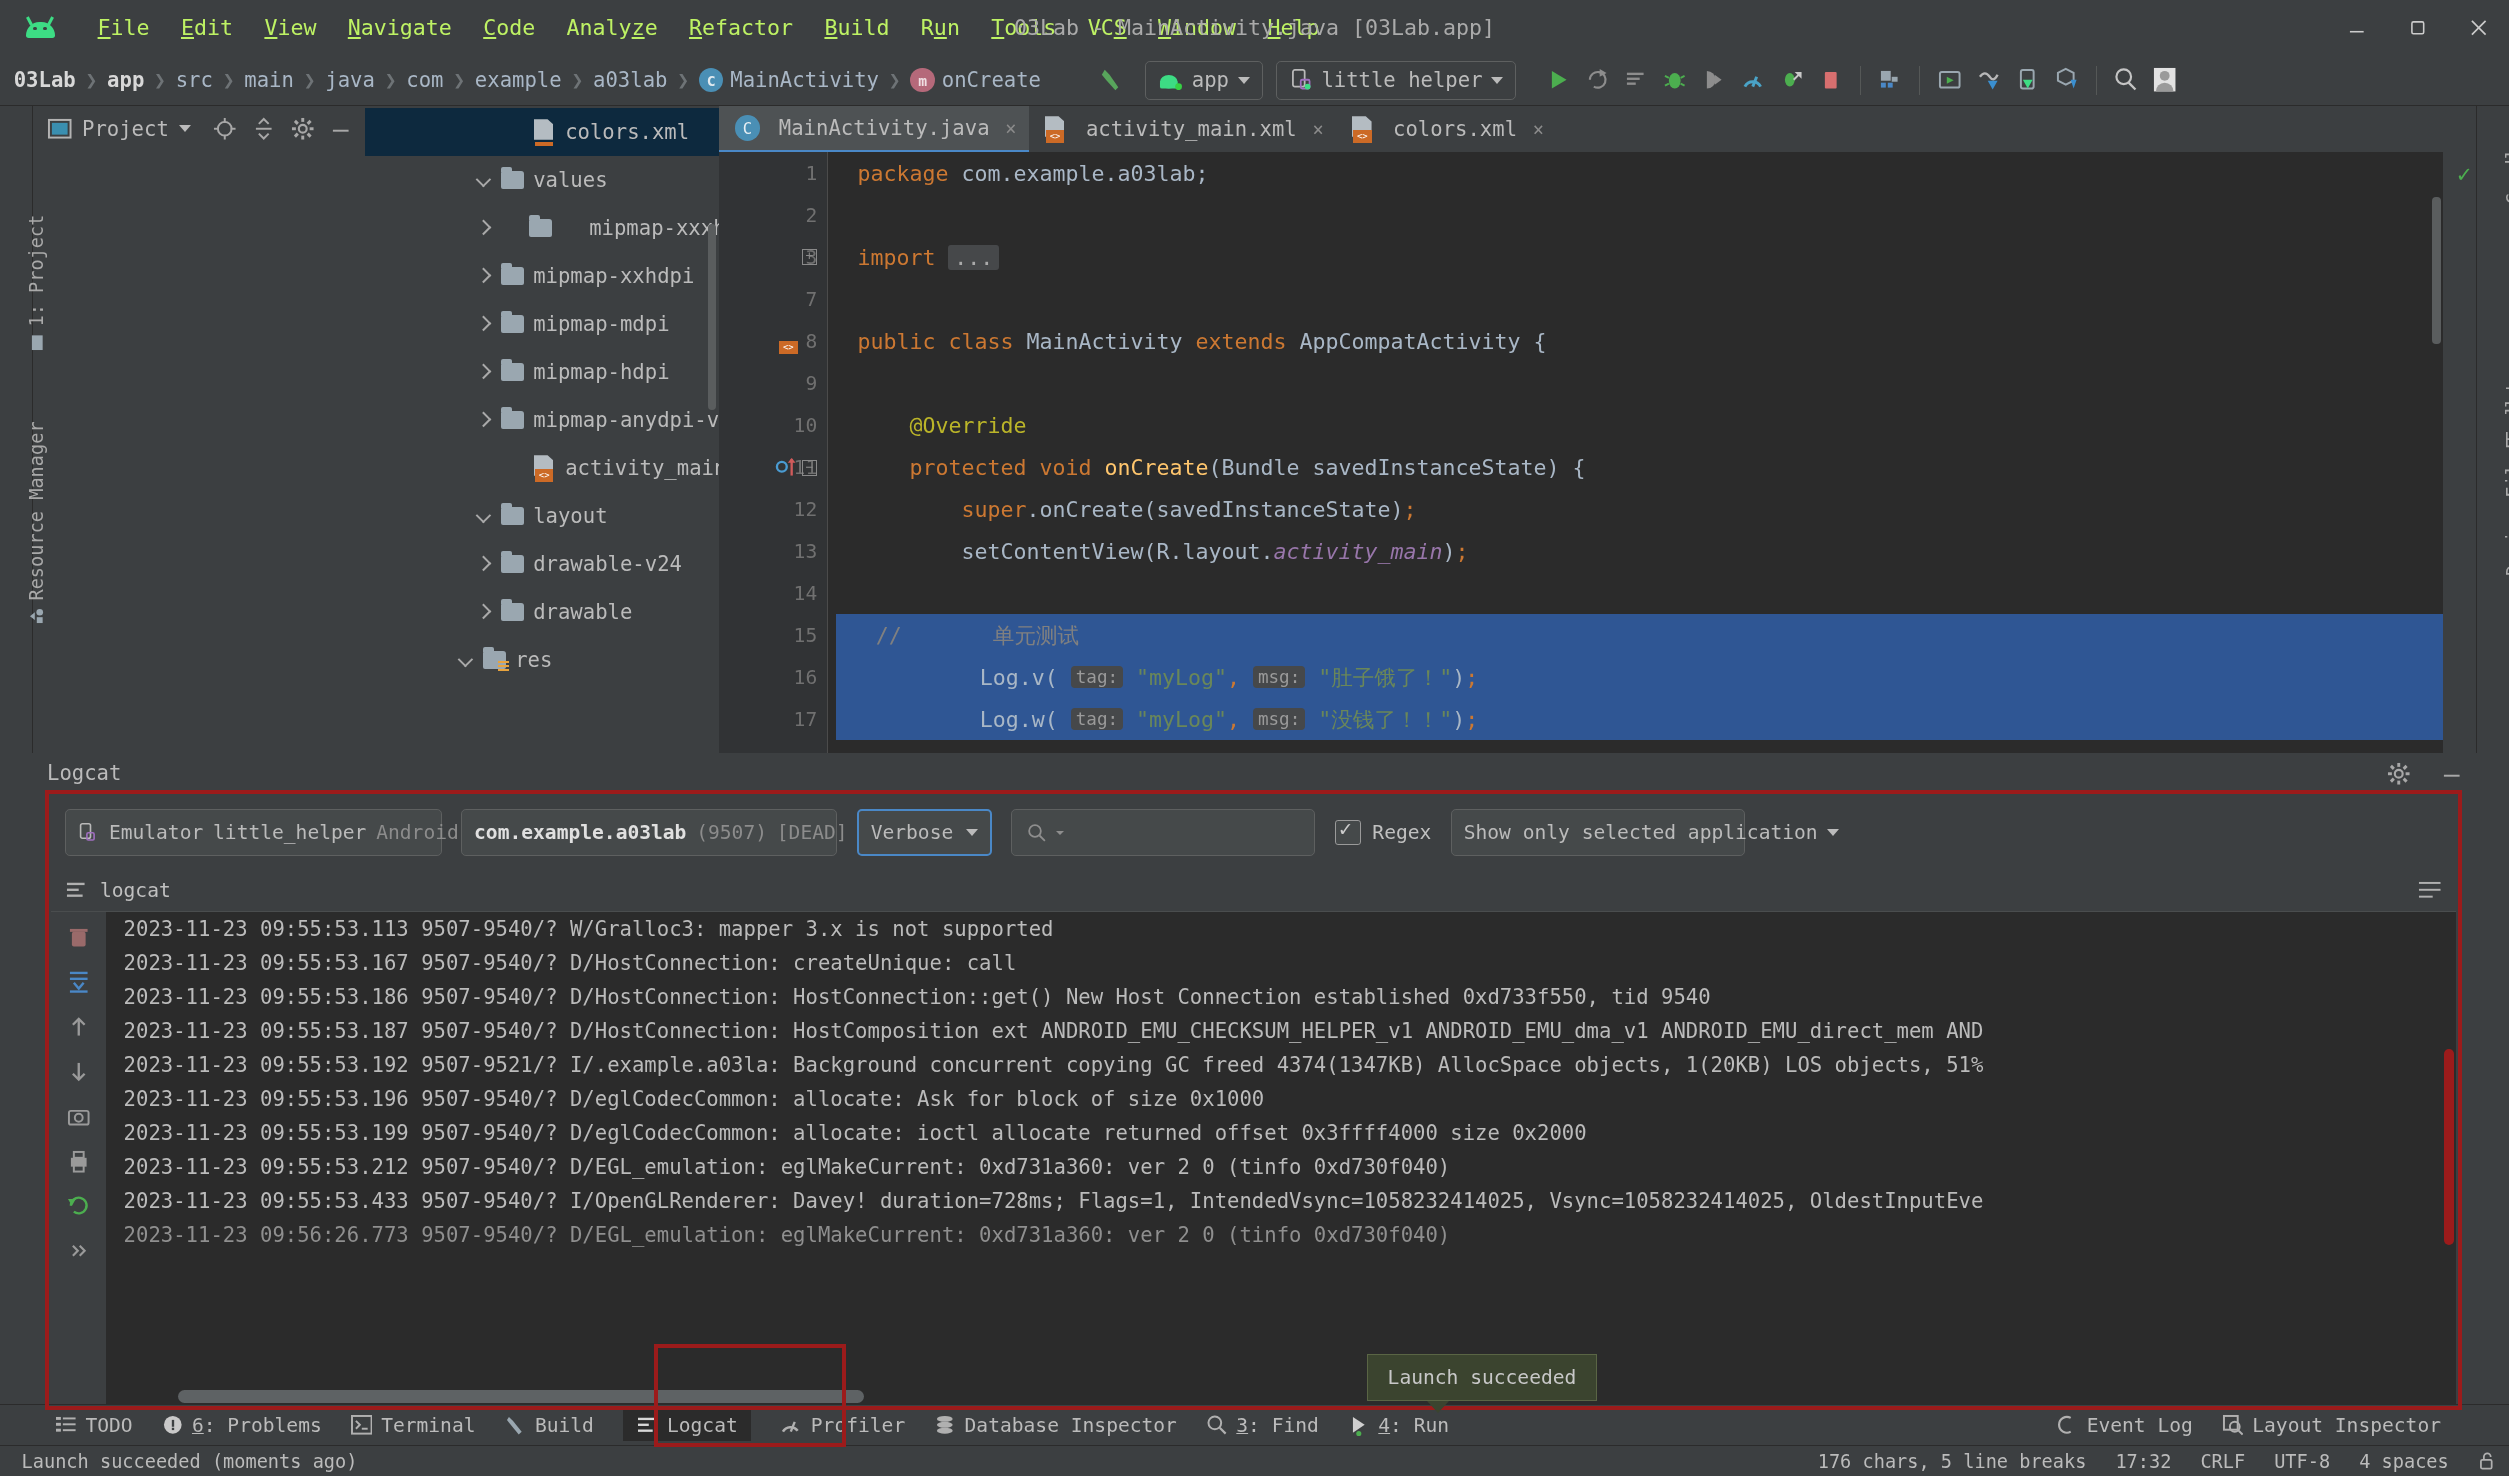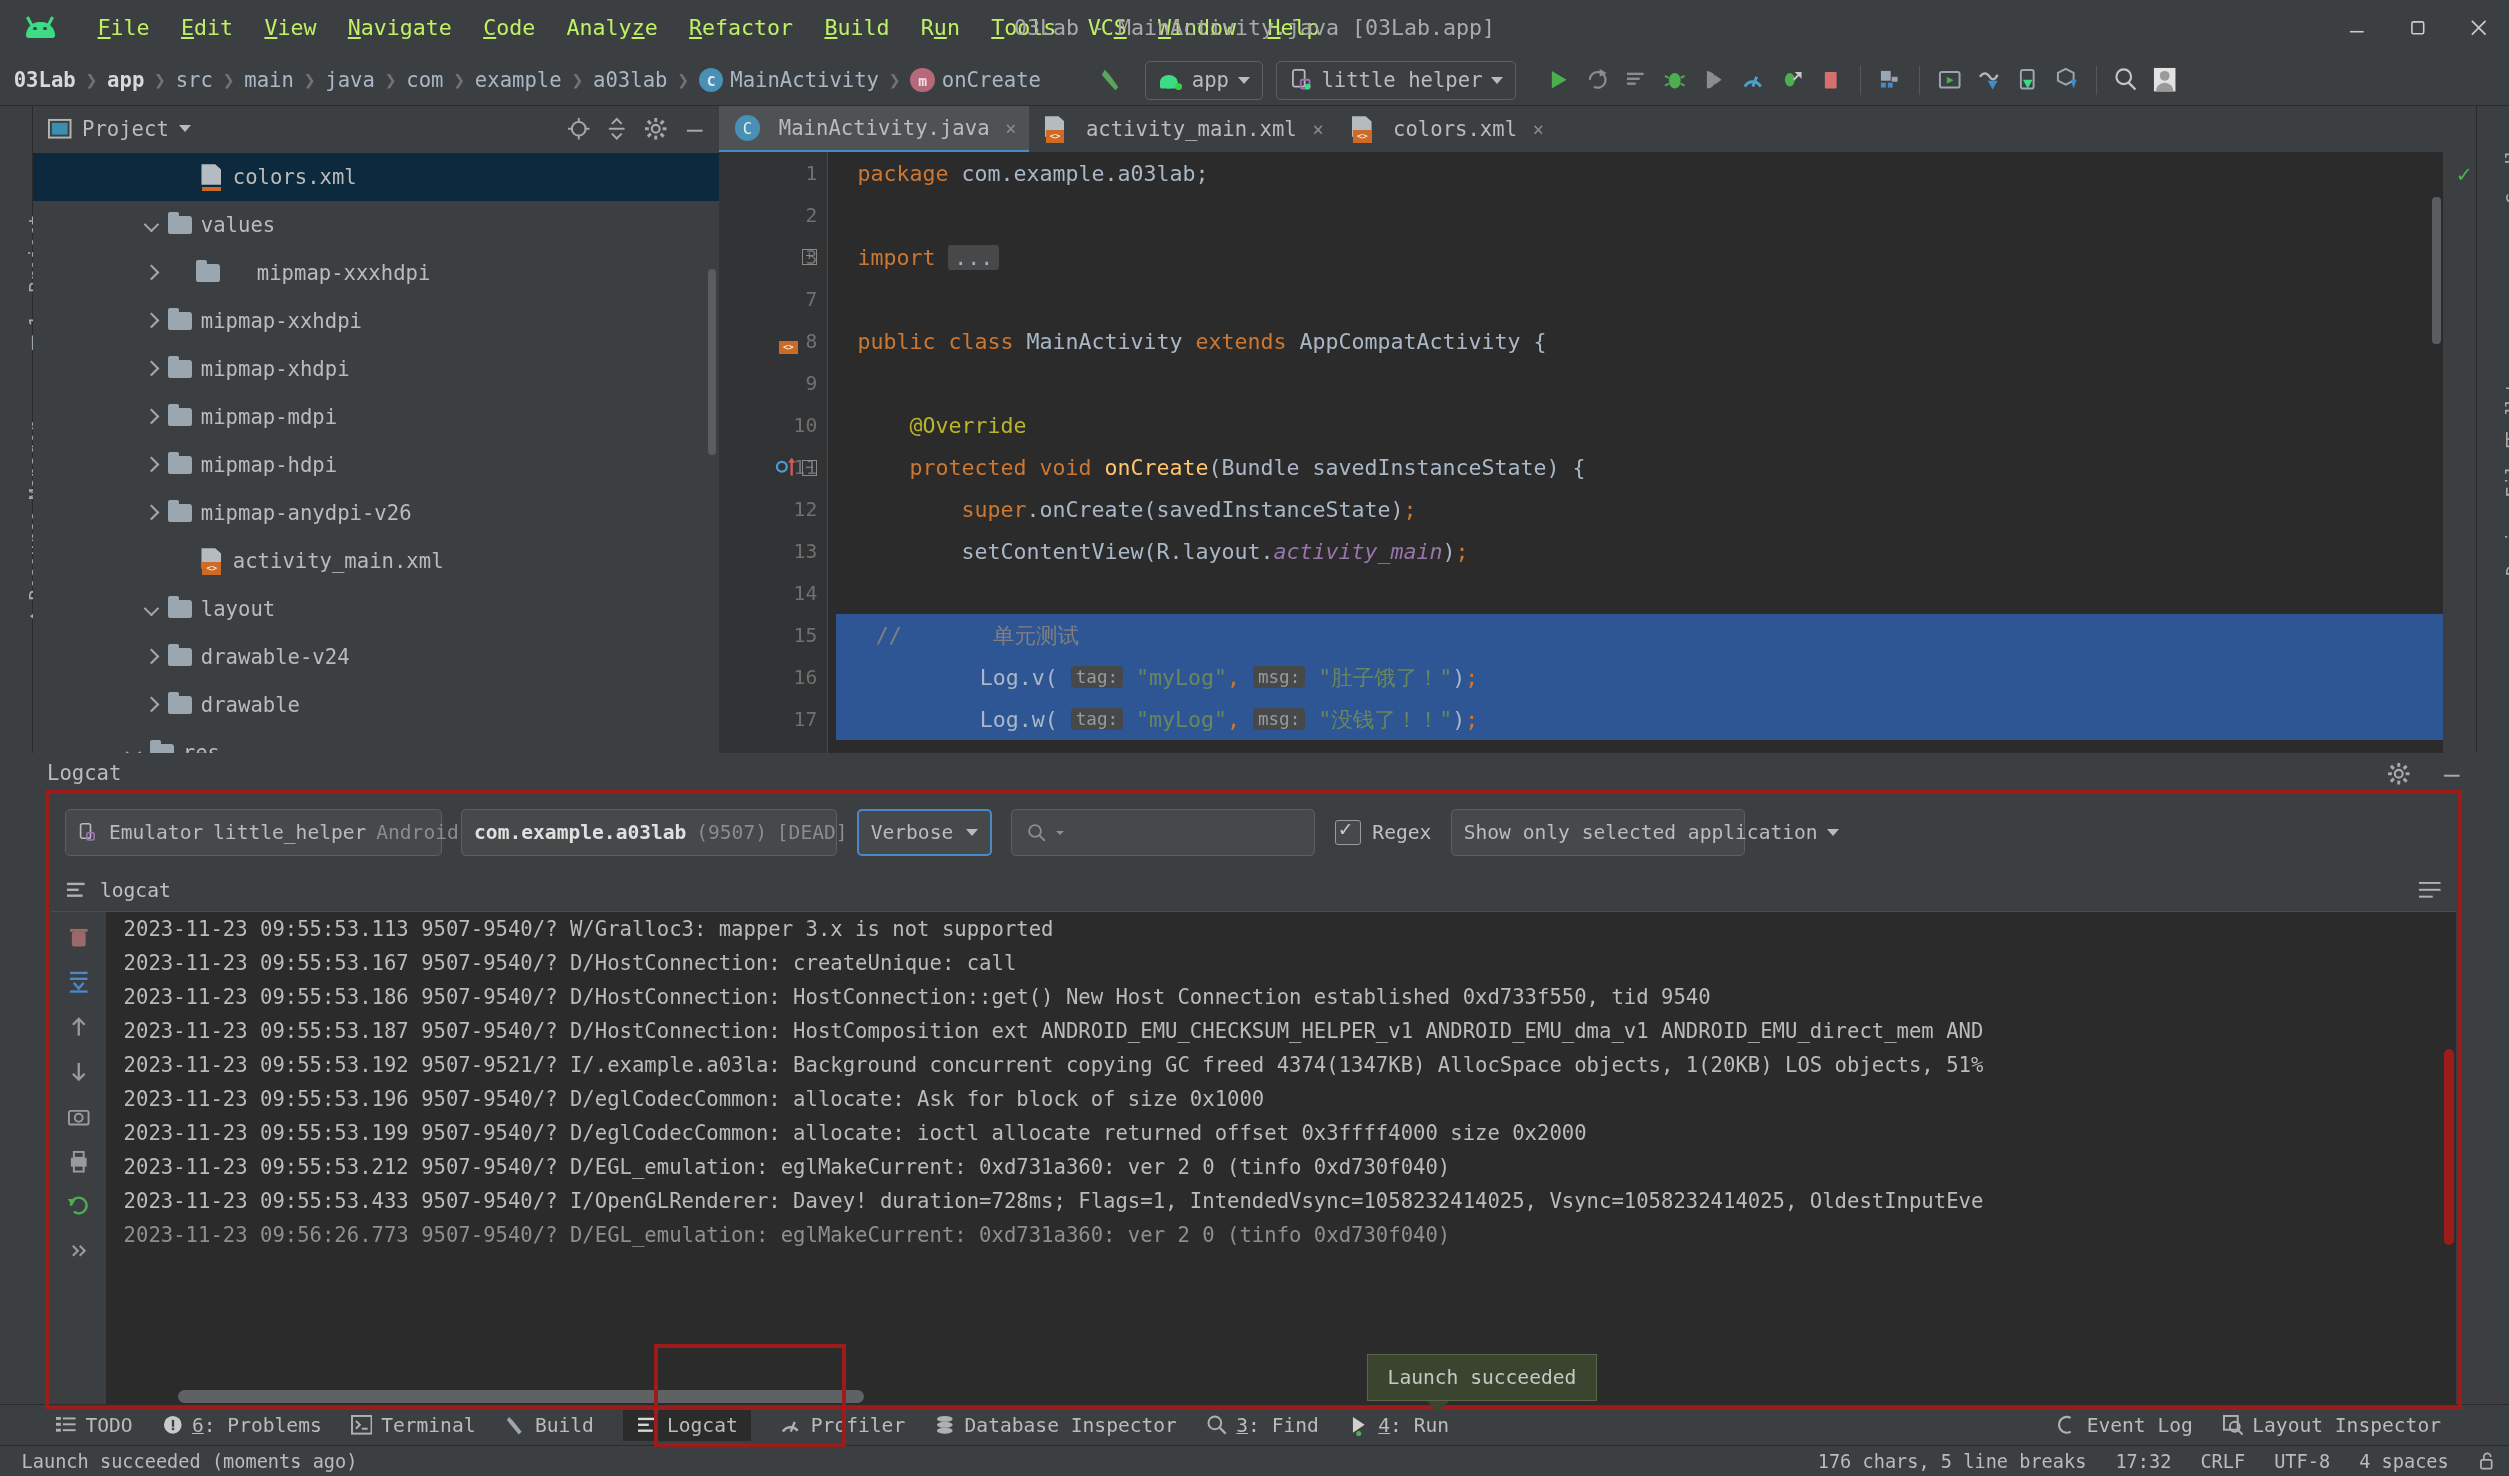--- a/index.html
+++ b/index.html
@@ -70,21 +70,21 @@
   
   .main { display: flex; height: 647px; position: relative; }
 
   .leftstrip { width: 33px; background: #3c3f41; position: relative; border-right: 1px solid #2b2b2b; }
   .vtext {
     position: absolute; white-space: nowrap; color: #a9a9a9; font-size: 18.6px;
     transform-origin: left top; transform: rotate(-90deg);
     display: flex; align-items: center; gap: 6.9px;
   }
 
-  .project-panel { width: 686px; background: #3c3f41; display: flex; flex-direction: column; }
+  .project-panel { width: 686px; background: #3c3f41; display: flex; flex-direction: row; }
   .pp-head { height: 45px; display: flex; align-items: center; padding: 0 9.8px 0 13.7px; gap: 9.8px; }
   .pp-title { color: #bbbbbb; font-size: 20.6px; }
   .pp-head .spacer { flex: 1; }
   .pp-ico { width: 29px; height: 29px; display: flex; align-items: center; justify-content: center; color: #a0a0a0; }
   .tree { flex: 1; overflow: hidden; padding-top: 2px; position: relative; background: #3c3f41; }
   .trow { height: 48px; display: flex; align-items: center; color: #bbbbbb; font-size: 20.6px; white-space: nowrap; }
   .trow.sel { background: #0d293e; }
   .arrow { width: 21.6px; height: 21.6px; flex: none; margin-right: 5.9px; position: relative; }
   .arrow.r::before, .arrow.d::before {
     content: ''; position: absolute; width: 8.8px; height: 8.8px;
@@ -494,25 +494,20 @@
         </div>
         <div class="trow" style="padding-left: 108px; gap: 28px;">
           <span class="arrow r"></span>
           <span class="folder"></span>
           <span>mipmap-xxxhdpi</span>
         </div>
         <div class="trow" style="padding-left: 108px;">
           <span class="arrow r"></span>
           <span class="folder"></span>
           <span>mipmap-xxhdpi</span>
-        </div>
-        <div class="trow" style="padding-left: 108px;">
-          <span class="arrow r"></span>
-          <span class="folder"></span>
-          <span>mipmap-xhdpi</span>
         </div>
         <div class="trow" style="padding-left: 108px;">
           <span class="arrow r"></span>
           <span class="folder"></span>
           <span>mipmap-mdpi</span>
         </div>
         <div class="trow" style="padding-left: 108px;">
           <span class="arrow r"></span>
           <span class="folder"></span>
           <span>mipmap-hdpi</span>

